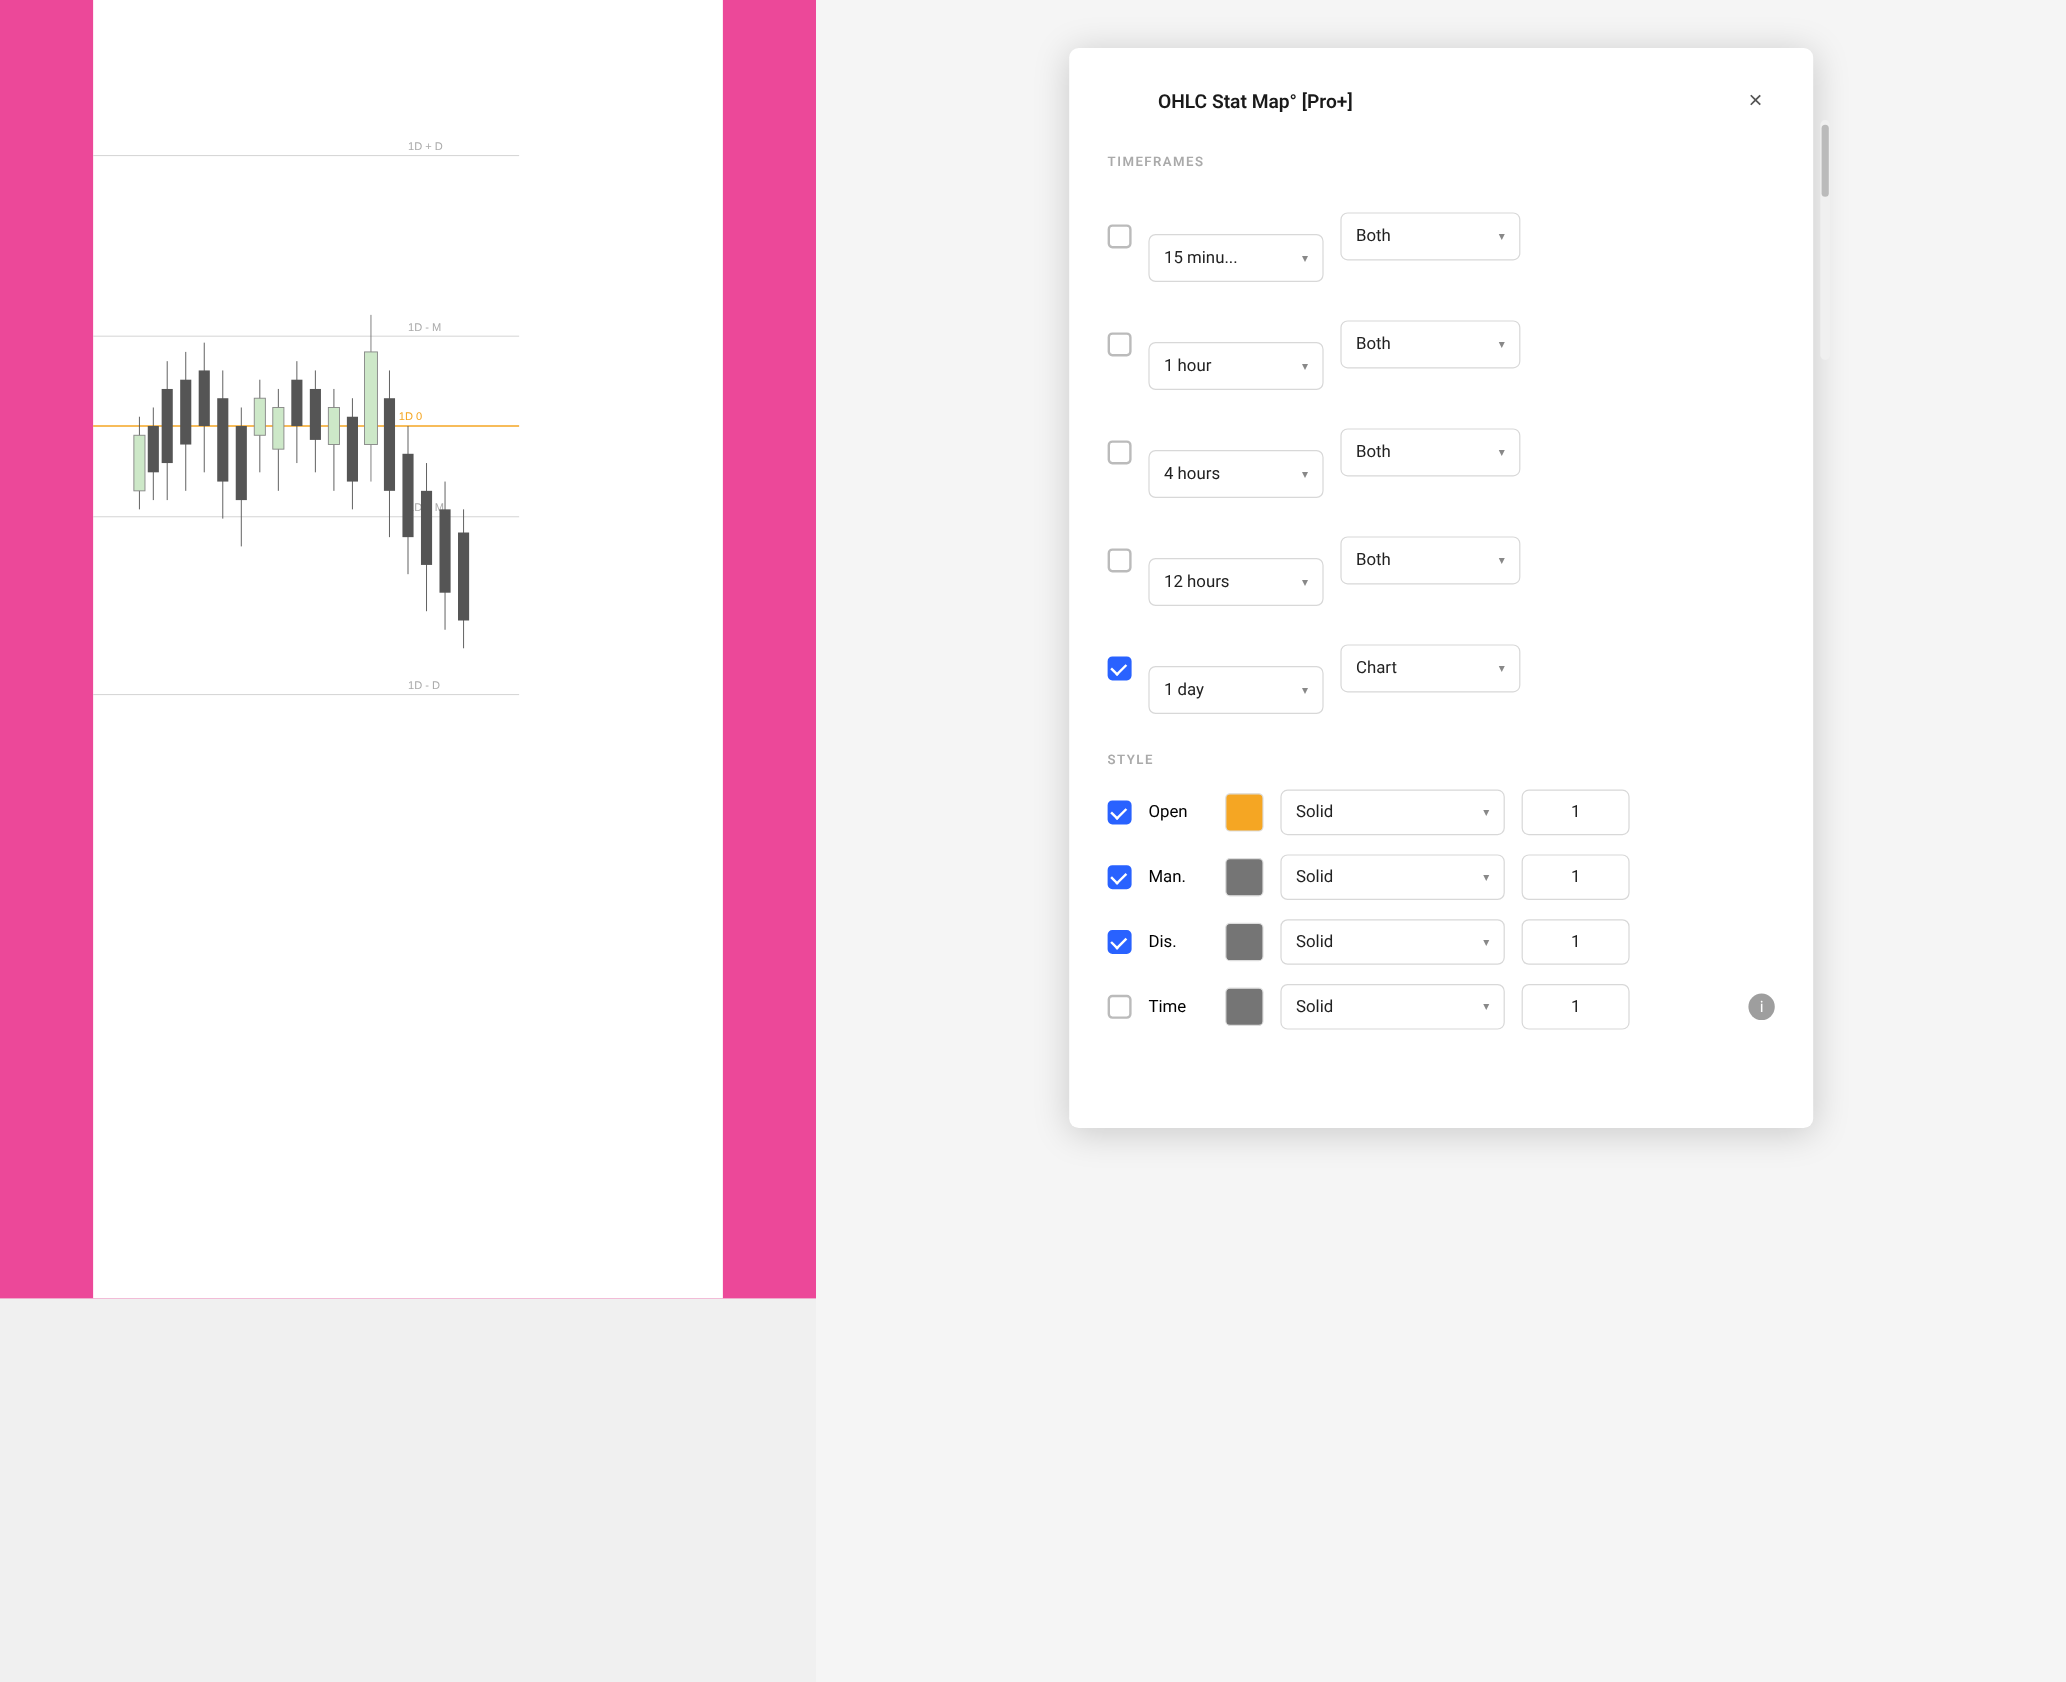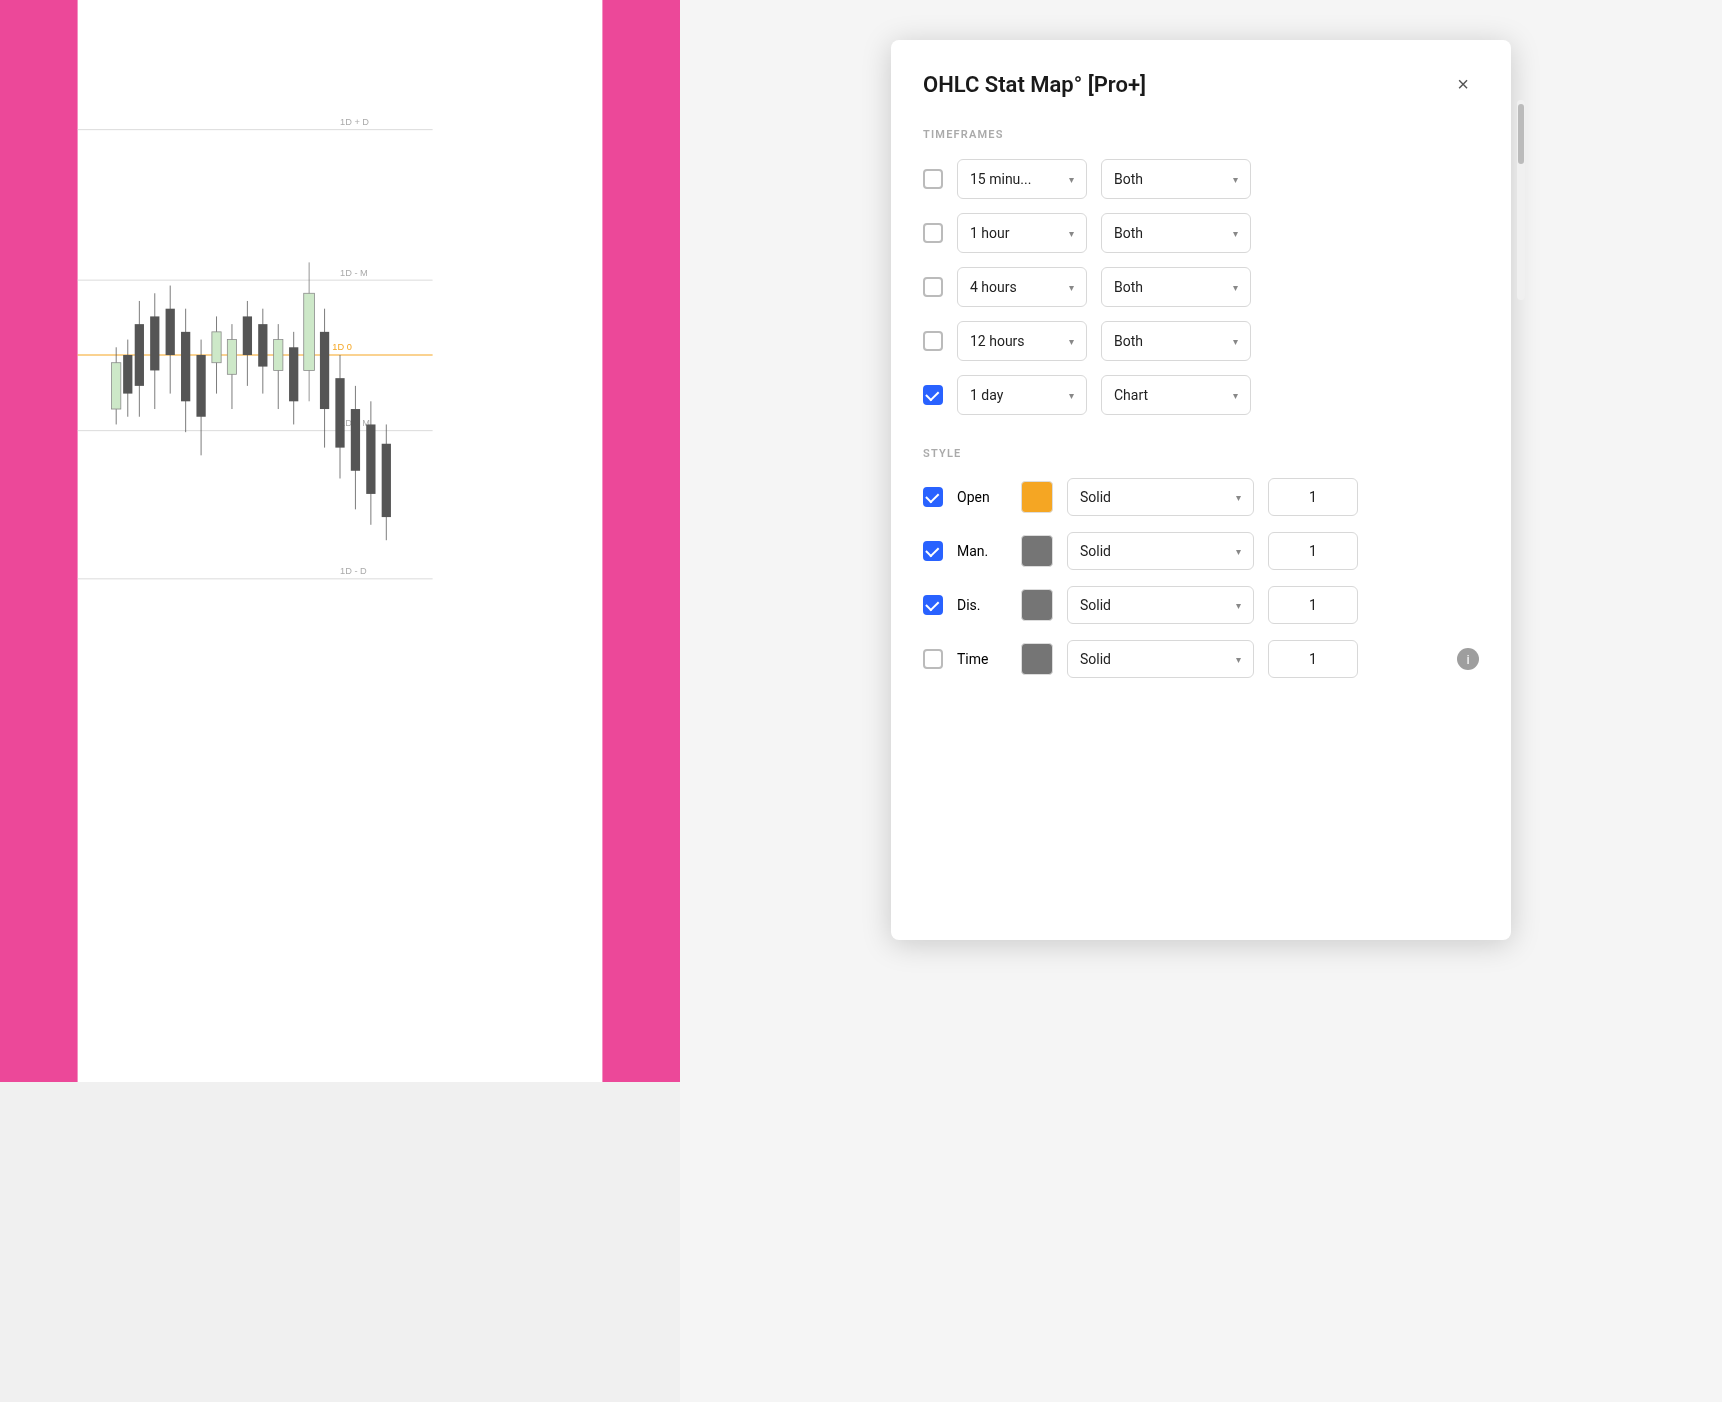--- a/index.html
+++ b/index.html
@@ -50,23 +50,24 @@
     }
 
     .modal-header {
       display: flex;
       align-items: center;
       justify-content: space-between;
       padding: 28px 32px 0 32px;
     }
 
     .modal-title {
-      font-size: 22px;
+      font-size: 16px;
       font-weight: 600;
       color: #1a1a1a;
+      margin-left: 42px;
     }
 
     .close-btn {
       width: 32px;
       height: 32px;
       border: none;
       background: none;
       cursor: pointer;
       display: flex;
       align-items: center;
@@ -161,21 +162,22 @@
       border: 1.5px solid #d8d8d8;
       border-radius: 6px;
       background: #fff;
       cursor: pointer;
       font-size: 14px;
       color: #222;
       gap: 8px;
     }
 
     .dropdown-tf {
-      width: 130px;
+      width: 146px;
+      margin-top: 36px;
     }
 
     .dropdown-both {
       width: 150px;
     }
 
     .dropdown-chart {
       width: 150px;
     }
 

